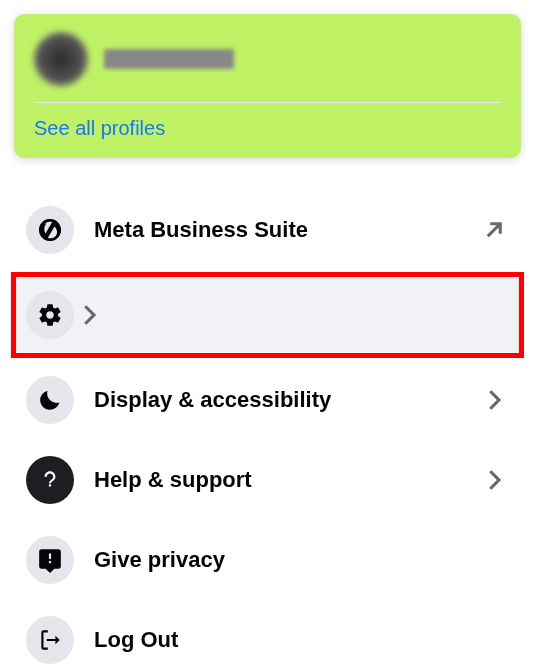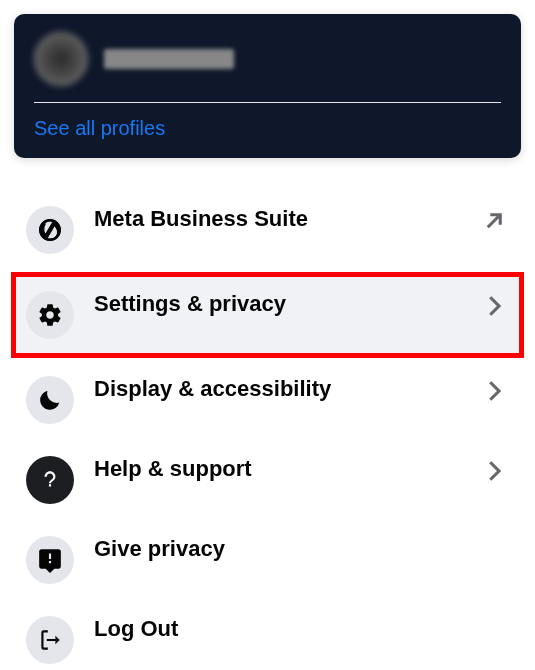--- a/index.html
+++ b/index.html
@@ -1,19 +1,19 @@
 <!DOCTYPE html>
 <html><head>
   <meta charset="utf-8">
   <style>
     * { box-sizing: border-box; margin: 0; padding: 0; }
     html, body { width: 535px; height: 670px; font-family: -apple-system, BlinkMacSystemFont, "Segoe UI", Helvetica, Arial, sans-serif; background: #fff; }
     .container { padding: 14px 14px 0 14px; }
     .profile-card {
-      background: #0f172a;
+      background: #bef264;
       border-radius: 10px;
       box-shadow: 0 2px 10px rgba(0,0,0,0.15);
       padding: 18px 20px 18px 20px;
       margin-bottom: 36px;
     }
     .profile-row {
       display: flex;
       align-items: center;
       gap: 16px;
       padding-bottom: 16px;
@@ -36,21 +36,21 @@
     .see-all {
       margin-top: 14px;
       color: #1877f2;
       font-size: 20px;
       font-weight: 500;
       cursor: pointer;
     }
     .menu-list { display: flex; flex-direction: column; gap: 8px; padding: 0 2px; }
     .menu-item {
       display: flex;
-      align-items: flex-start;
+      align-items: center;
       padding: 12px 10px;
       border-radius: 8px;
       cursor: pointer;
       position: relative;
     }
     .menu-item.highlight {
       border: 5px solid #ff0000;
       background: #f0f2f5;
       border-radius: 0;
       padding: 14px 10px;
@@ -116,21 +116,20 @@
           <path d="M7 17 L17 7 M9 7 H17 V15"></path>
         </svg>
     </div>
 
     <div class="menu-item highlight">
       <span class="icon-circle">
         <svg viewBox="0 0 24 24">
             <path d="M19.43 12.98c.04-.32.07-.64.07-.98s-.03-.66-.07-.98l2.11-1.65c.19-.15.24-.42.12-.64l-2-3.46c-.12-.22-.39-.3-.61-.22l-2.49 1c-.52-.4-1.08-.73-1.69-.98l-.38-2.65C14.46 2.18 14.25 2 14 2h-4c-.25 0-.46.18-.49.42l-.38 2.65c-.61.25-1.17.59-1.69.98l-2.49-1c-.23-.09-.49 0-.61.22l-2 3.46c-.13.22-.07.49.12.64l2.11 1.65c-.04.32-.07.65-.07.98s.03.66.07.98l-2.11 1.65c-.19.15-.24.42-.12.64l2 3.46c.12.22.39.3.61.22l2.49-1c.52.4 1.08.73 1.69.98l.38 2.65c.03.24.24.42.49.42h4c.25 0 .46-.18.49-.42l.38-2.65c.61-.25 1.17-.59 1.69-.98l2.49 1c.23.09.49 0 .61-.22l2-3.46c.12-.22.07-.49-.12-.64l-2.11-1.65zM12 15.5c-1.93 0-3.5-1.57-3.5-3.5s1.57-3.5 3.5-3.5 3.5 1.57 3.5 3.5-1.57 3.5-3.5 3.5z"></path>
           </svg>
       </span>
-      <span class="menu-label">Settings &amp; privacy</span>
       <svg class="chevron" viewBox="0 0 24 24">
           <path d="M9 5 L16 12 L9 19"></path>
         </svg>
     </div>
 
     <div class="menu-item">
       <span class="icon-circle">
         <svg viewBox="0 0 24 24">
             <path d="M20.6 14.4A9 9 0 0 1 9.6 3.4 9 9 0 1 0 20.6 14.4z"></path>
           </svg>

